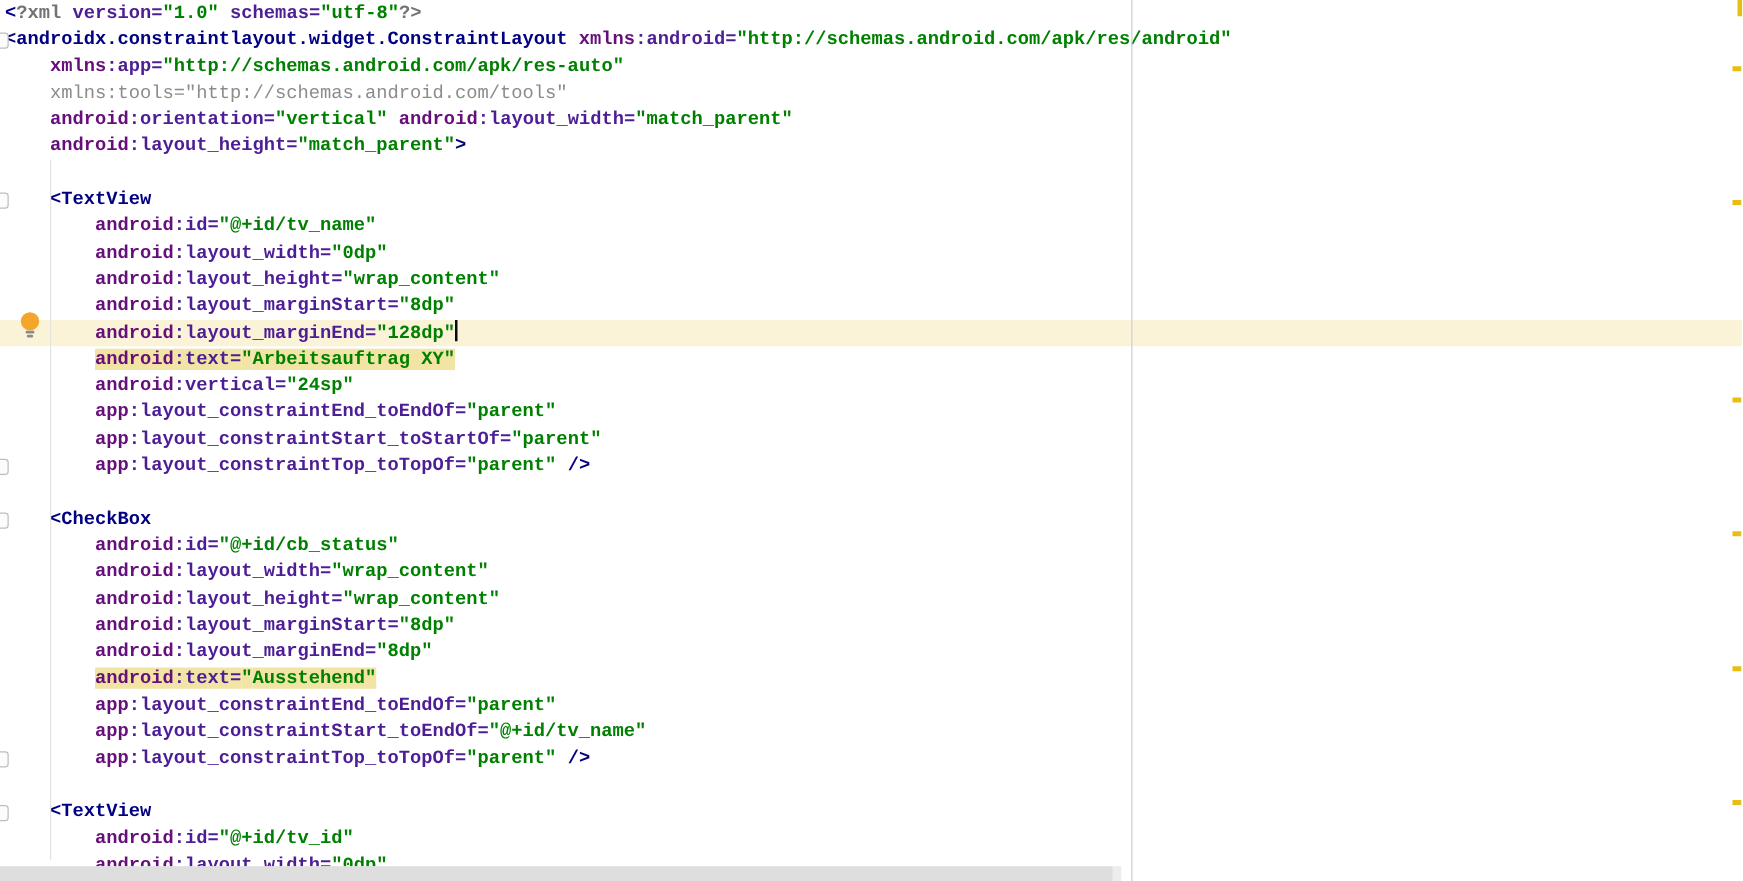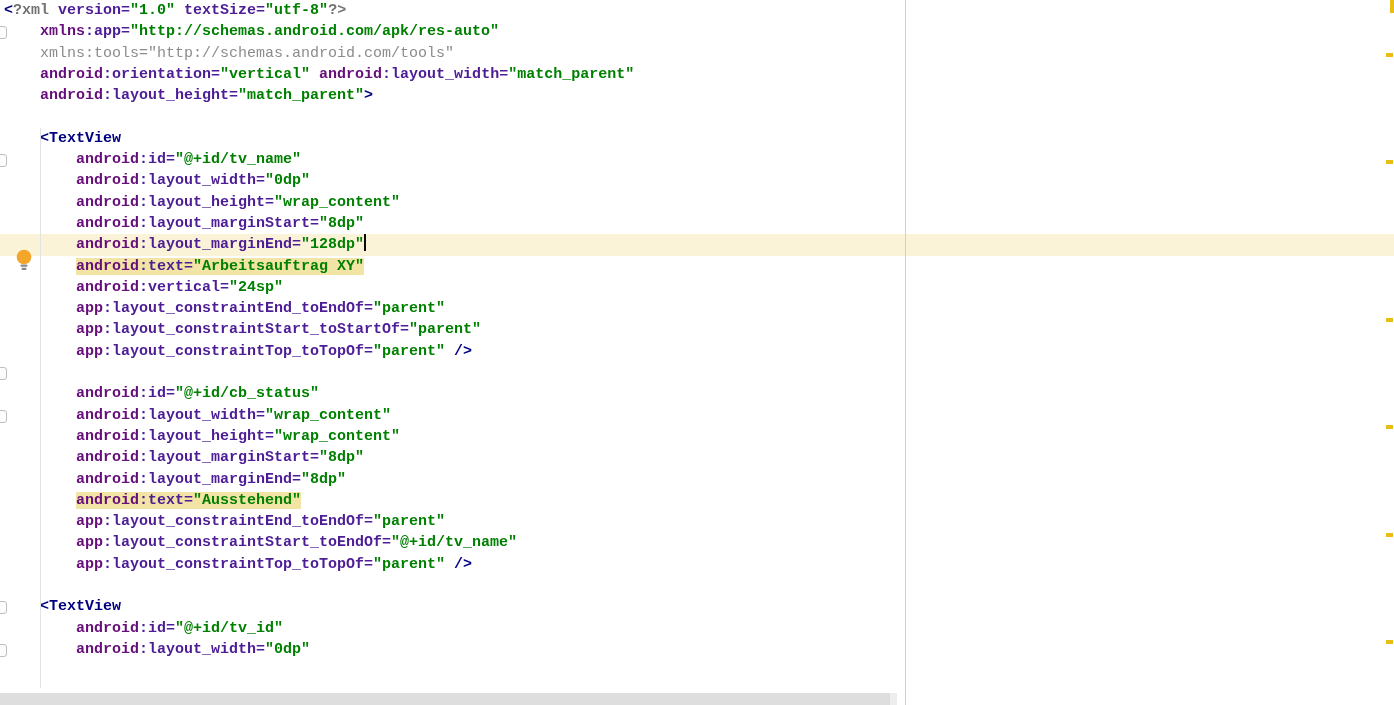--- a/index.html
+++ b/index.html
@@ -26,38 +26,40 @@
   .bulb{position:absolute;}
   .hbar{position:absolute;left:0;top:693px;height:12px;background:#EDEDED;}
   .hthumb{position:absolute;left:0;top:0;height:12px;background:#DEDEDE;}
   .stripe-mark{position:absolute;background:#E8BE14;}
 </style>
 </head>
 <body>
 
 <div id="stage">
   <div id="code">
-      <div class="line"><span class="c-tag">&lt;</span><span class="c-pi">?xml</span><span class="c-pl"> </span><span class="c-att">version=</span><span class="c-val">"1.0"</span><span class="c-pl"> </span><span class="c-att">textSize=</span><span class="c-val">"utf-8"</span><span class="c-pi">?&gt;</span></div>
+      <div class="line"><span class="c-tag">&lt;</span><span class="c-pi">?xml</span><span class="c-pl"> </span><span class="c-att">version=</span><span class="c-val">"1.0"</span><span class="c-pl"> </span><span class="c-att">schemas=</span><span class="c-val">"utf-8"</span><span class="c-pi">?&gt;</span></div>
+      <div class="line"><span class="c-tag">&lt;androidx.constraintlayout.widget.ConstraintLayout</span><span class="c-pl"> </span><span class="c-pre">xmlns</span><span class="c-att">:android=</span><span class="c-val">"http://schemas.android.com/apk/res/android"</span></div>
       <div class="line"><span class="c-pl">    </span><span class="c-pre">xmlns</span><span class="c-att">:app=</span><span class="c-val">"http://schemas.android.com/apk/res-auto"</span></div>
       <div class="line"><span class="c-gray">    xmlns:tools="http://schemas.android.com/tools"</span></div>
       <div class="line"><span class="c-pl">    </span><span class="c-pre">android</span><span class="c-att">:orientation=</span><span class="c-val">"vertical"</span><span class="c-pl"> </span><span class="c-pre">android</span><span class="c-att">:layout_width=</span><span class="c-val">"match_parent"</span></div>
       <div class="line"><span class="c-pl">    </span><span class="c-pre">android</span><span class="c-att">:layout_height=</span><span class="c-val">"match_parent"</span><span class="c-tag">&gt;</span></div>
       <div class="line"></div>
       <div class="line"><span class="c-pl">    </span><span class="c-tag">&lt;TextView</span></div>
       <div class="line"><span class="c-pl">        </span><span class="c-pre">android</span><span class="c-att">:id=</span><span class="c-val">"@+id/tv_name"</span></div>
       <div class="line"><span class="c-pl">        </span><span class="c-pre">android</span><span class="c-att">:layout_width=</span><span class="c-val">"0dp"</span></div>
       <div class="line"><span class="c-pl">        </span><span class="c-pre">android</span><span class="c-att">:layout_height=</span><span class="c-val">"wrap_content"</span></div>
       <div class="line"><span class="c-pl">        </span><span class="c-pre">android</span><span class="c-att">:layout_marginStart=</span><span class="c-val">"8dp"</span></div>
       <div class="line caret-row"><span class="c-pl">        </span><span class="c-pre">android</span><span class="c-att">:layout_marginEnd=</span><span class="c-val">"128dp"</span><span class="caret"></span></div>
       <div class="line"><span class="c-pl">        </span><span class="c-pre bg-warn">android</span><span class="c-att bg-warn">:text=</span><span class="c-val bg-warn">"</span><span class="c-val bg-warn wave">Arbeitsauftrag</span><span class="c-val bg-warn"> XY"</span></div>
       <div class="line"><span class="c-pl">        </span><span class="c-pre">android</span><span class="c-att">:vertical=</span><span class="c-val">"24sp"</span></div>
       <div class="line"><span class="c-pl">        </span><span class="c-pre">app</span><span class="c-att">:layout_constraintEnd_toEndOf=</span><span class="c-val">"parent"</span></div>
       <div class="line"><span class="c-pl">        </span><span class="c-pre">app</span><span class="c-att">:layout_constraintStart_toStartOf=</span><span class="c-val">"parent"</span></div>
       <div class="line"><span class="c-pl">        </span><span class="c-pre">app</span><span class="c-att">:layout_constraintTop_toTopOf=</span><span class="c-val">"parent"</span><span class="c-pl"> </span><span class="c-tag">/&gt;</span></div>
       <div class="line"></div>
+      <div class="line"><span class="c-pl">    </span><span class="c-tag">&lt;CheckBox</span></div>
       <div class="line"><span class="c-pl">        </span><span class="c-pre">android</span><span class="c-att">:id=</span><span class="c-val">"@+id/cb_status"</span></div>
       <div class="line"><span class="c-pl">        </span><span class="c-pre">android</span><span class="c-att">:layout_width=</span><span class="c-val">"wrap_content"</span></div>
       <div class="line"><span class="c-pl">        </span><span class="c-pre">android</span><span class="c-att">:layout_height=</span><span class="c-val">"wrap_content"</span></div>
       <div class="line"><span class="c-pl">        </span><span class="c-pre">android</span><span class="c-att">:layout_marginStart=</span><span class="c-val">"8dp"</span></div>
       <div class="line"><span class="c-pl">        </span><span class="c-pre">android</span><span class="c-att">:layout_marginEnd=</span><span class="c-val">"8dp"</span></div>
       <div class="line"><span class="c-pl">        </span><span class="c-pre bg-warn">android</span><span class="c-att bg-warn">:text=</span><span class="c-val bg-warn">"</span><span class="c-val bg-warn wave">Ausstehend</span><span class="c-val bg-warn">"</span></div>
       <div class="line"><span class="c-pl">        </span><span class="c-pre">app</span><span class="c-att">:layout_constraintEnd_toEndOf=</span><span class="c-val">"parent"</span></div>
       <div class="line"><span class="c-pl">        </span><span class="c-pre">app</span><span class="c-att">:layout_constraintStart_toEndOf=</span><span class="c-val">"@+id/tv_name"</span></div>
       <div class="line"><span class="c-pl">        </span><span class="c-pre">app</span><span class="c-att">:layout_constraintTop_toTopOf=</span><span class="c-val">"parent"</span><span class="c-pl"> </span><span class="c-tag">/&gt;</span></div>
       <div class="line"></div>

